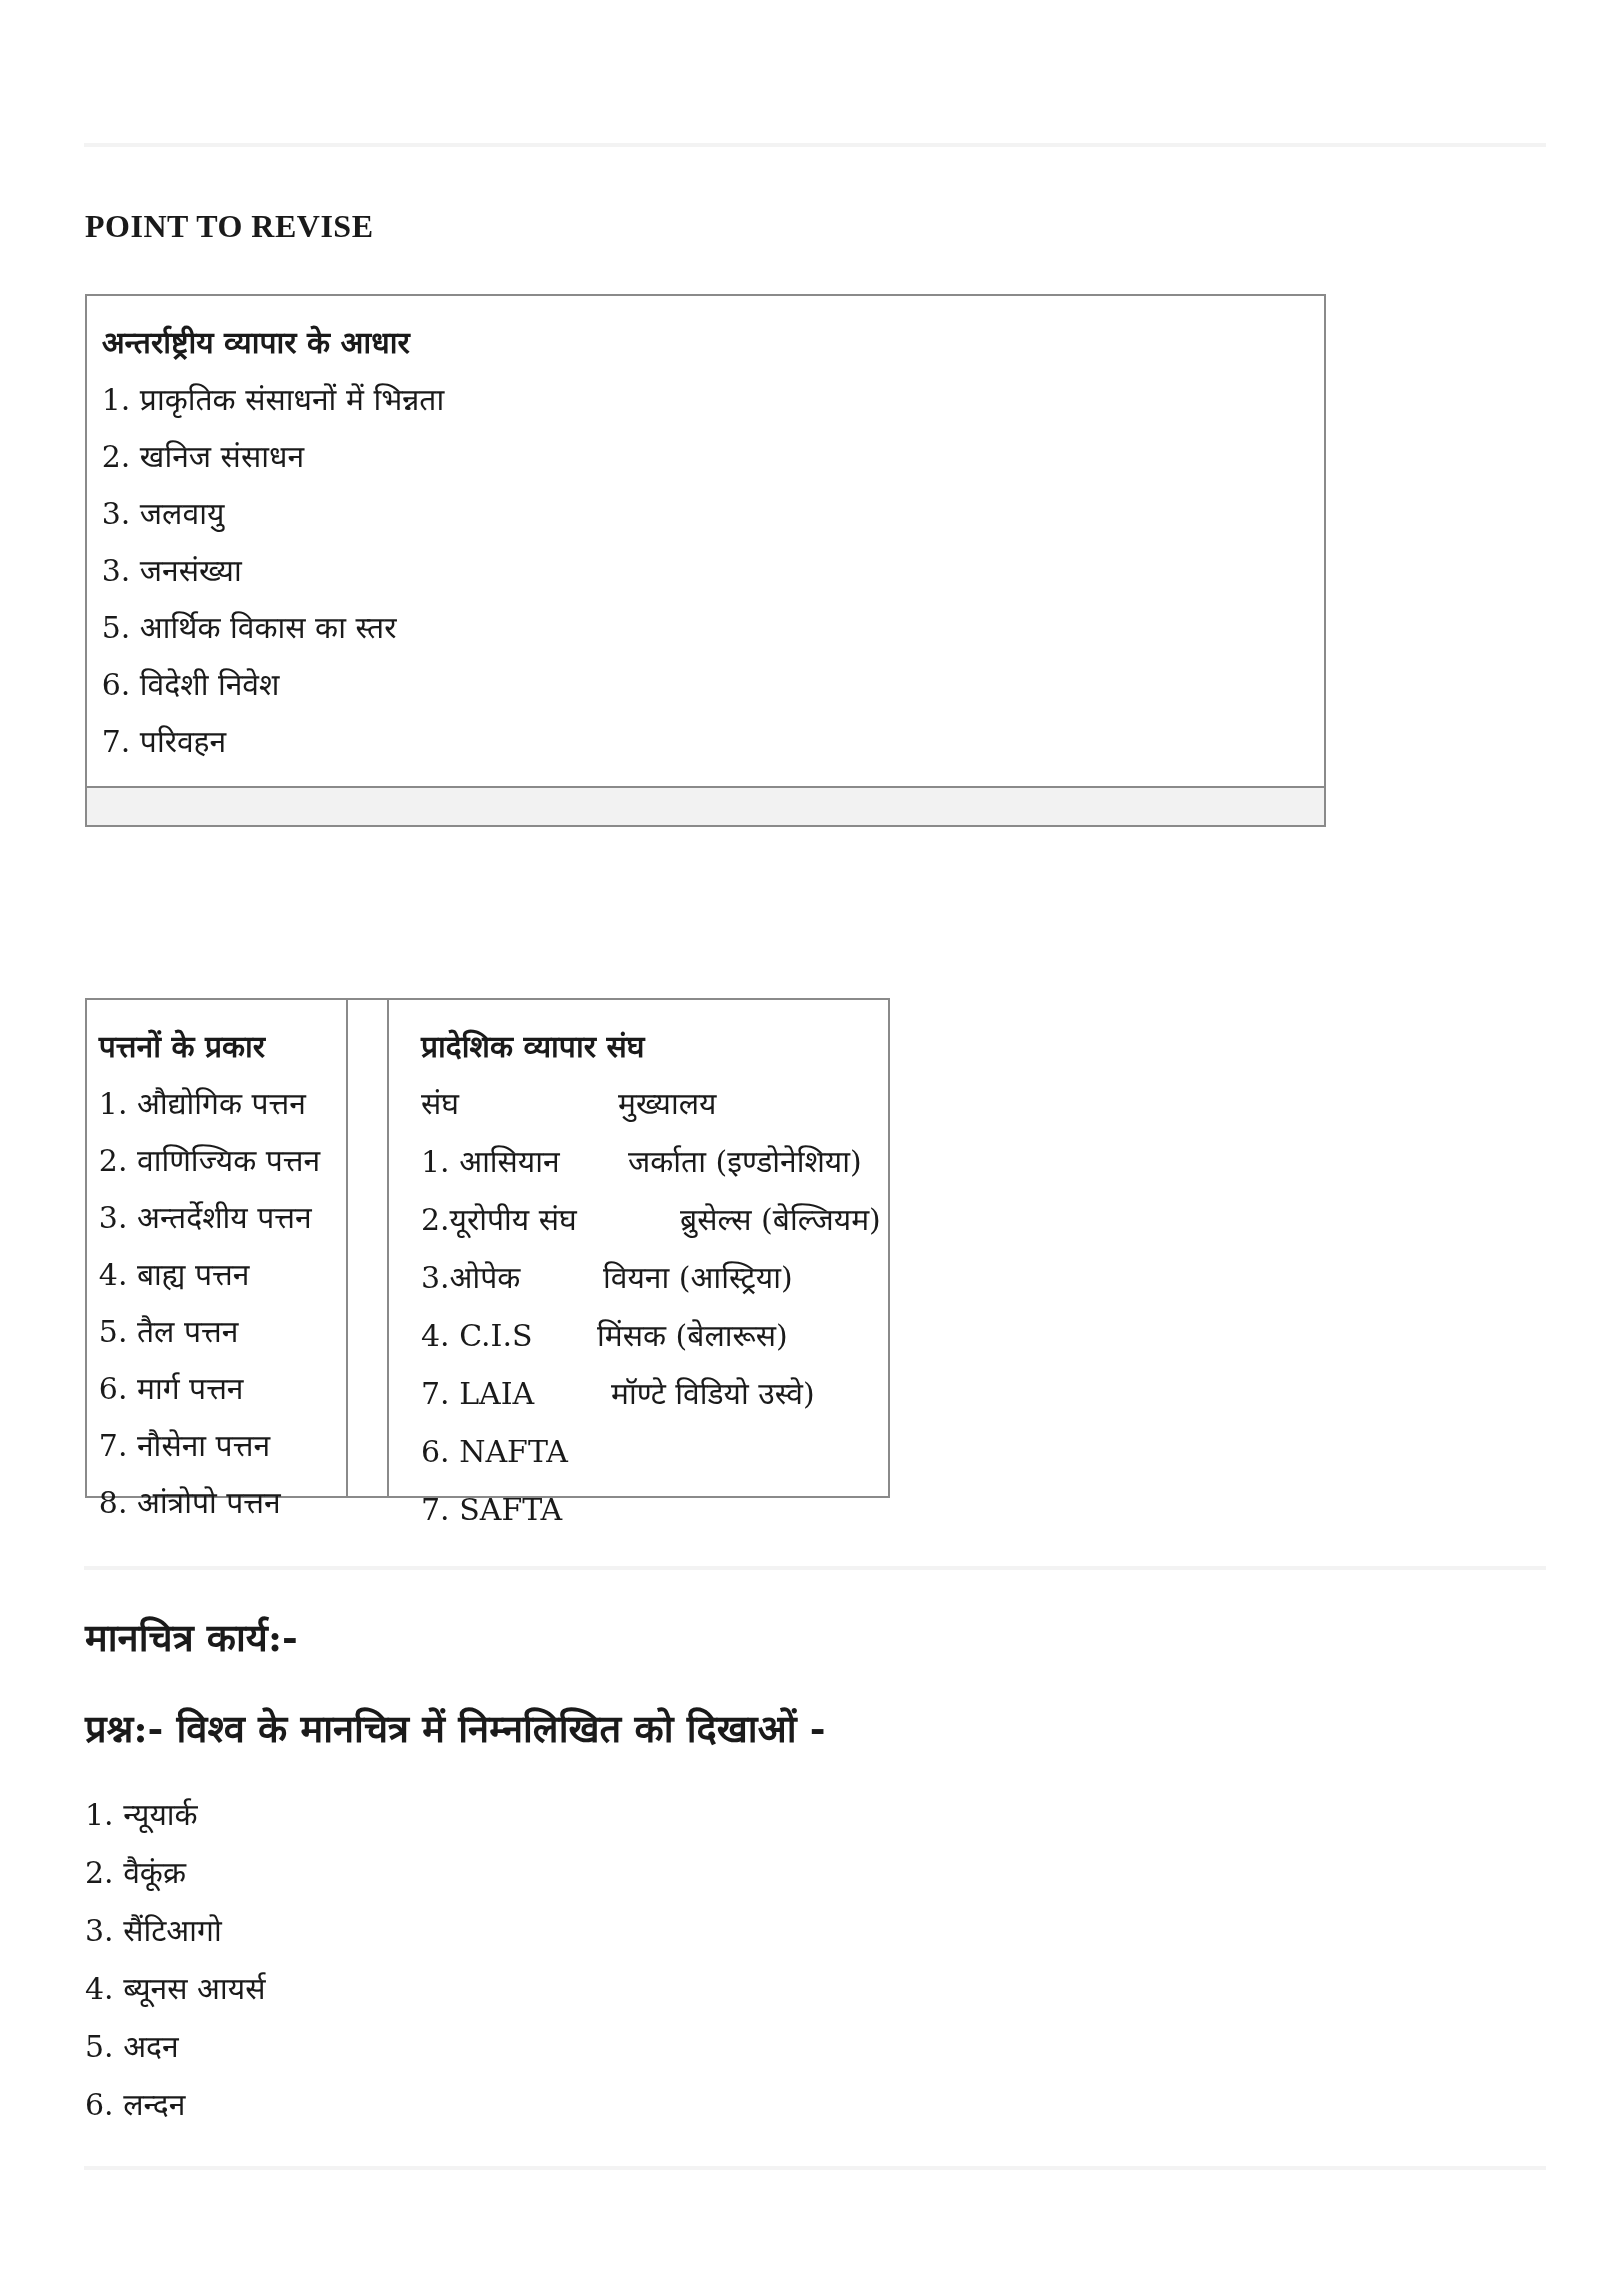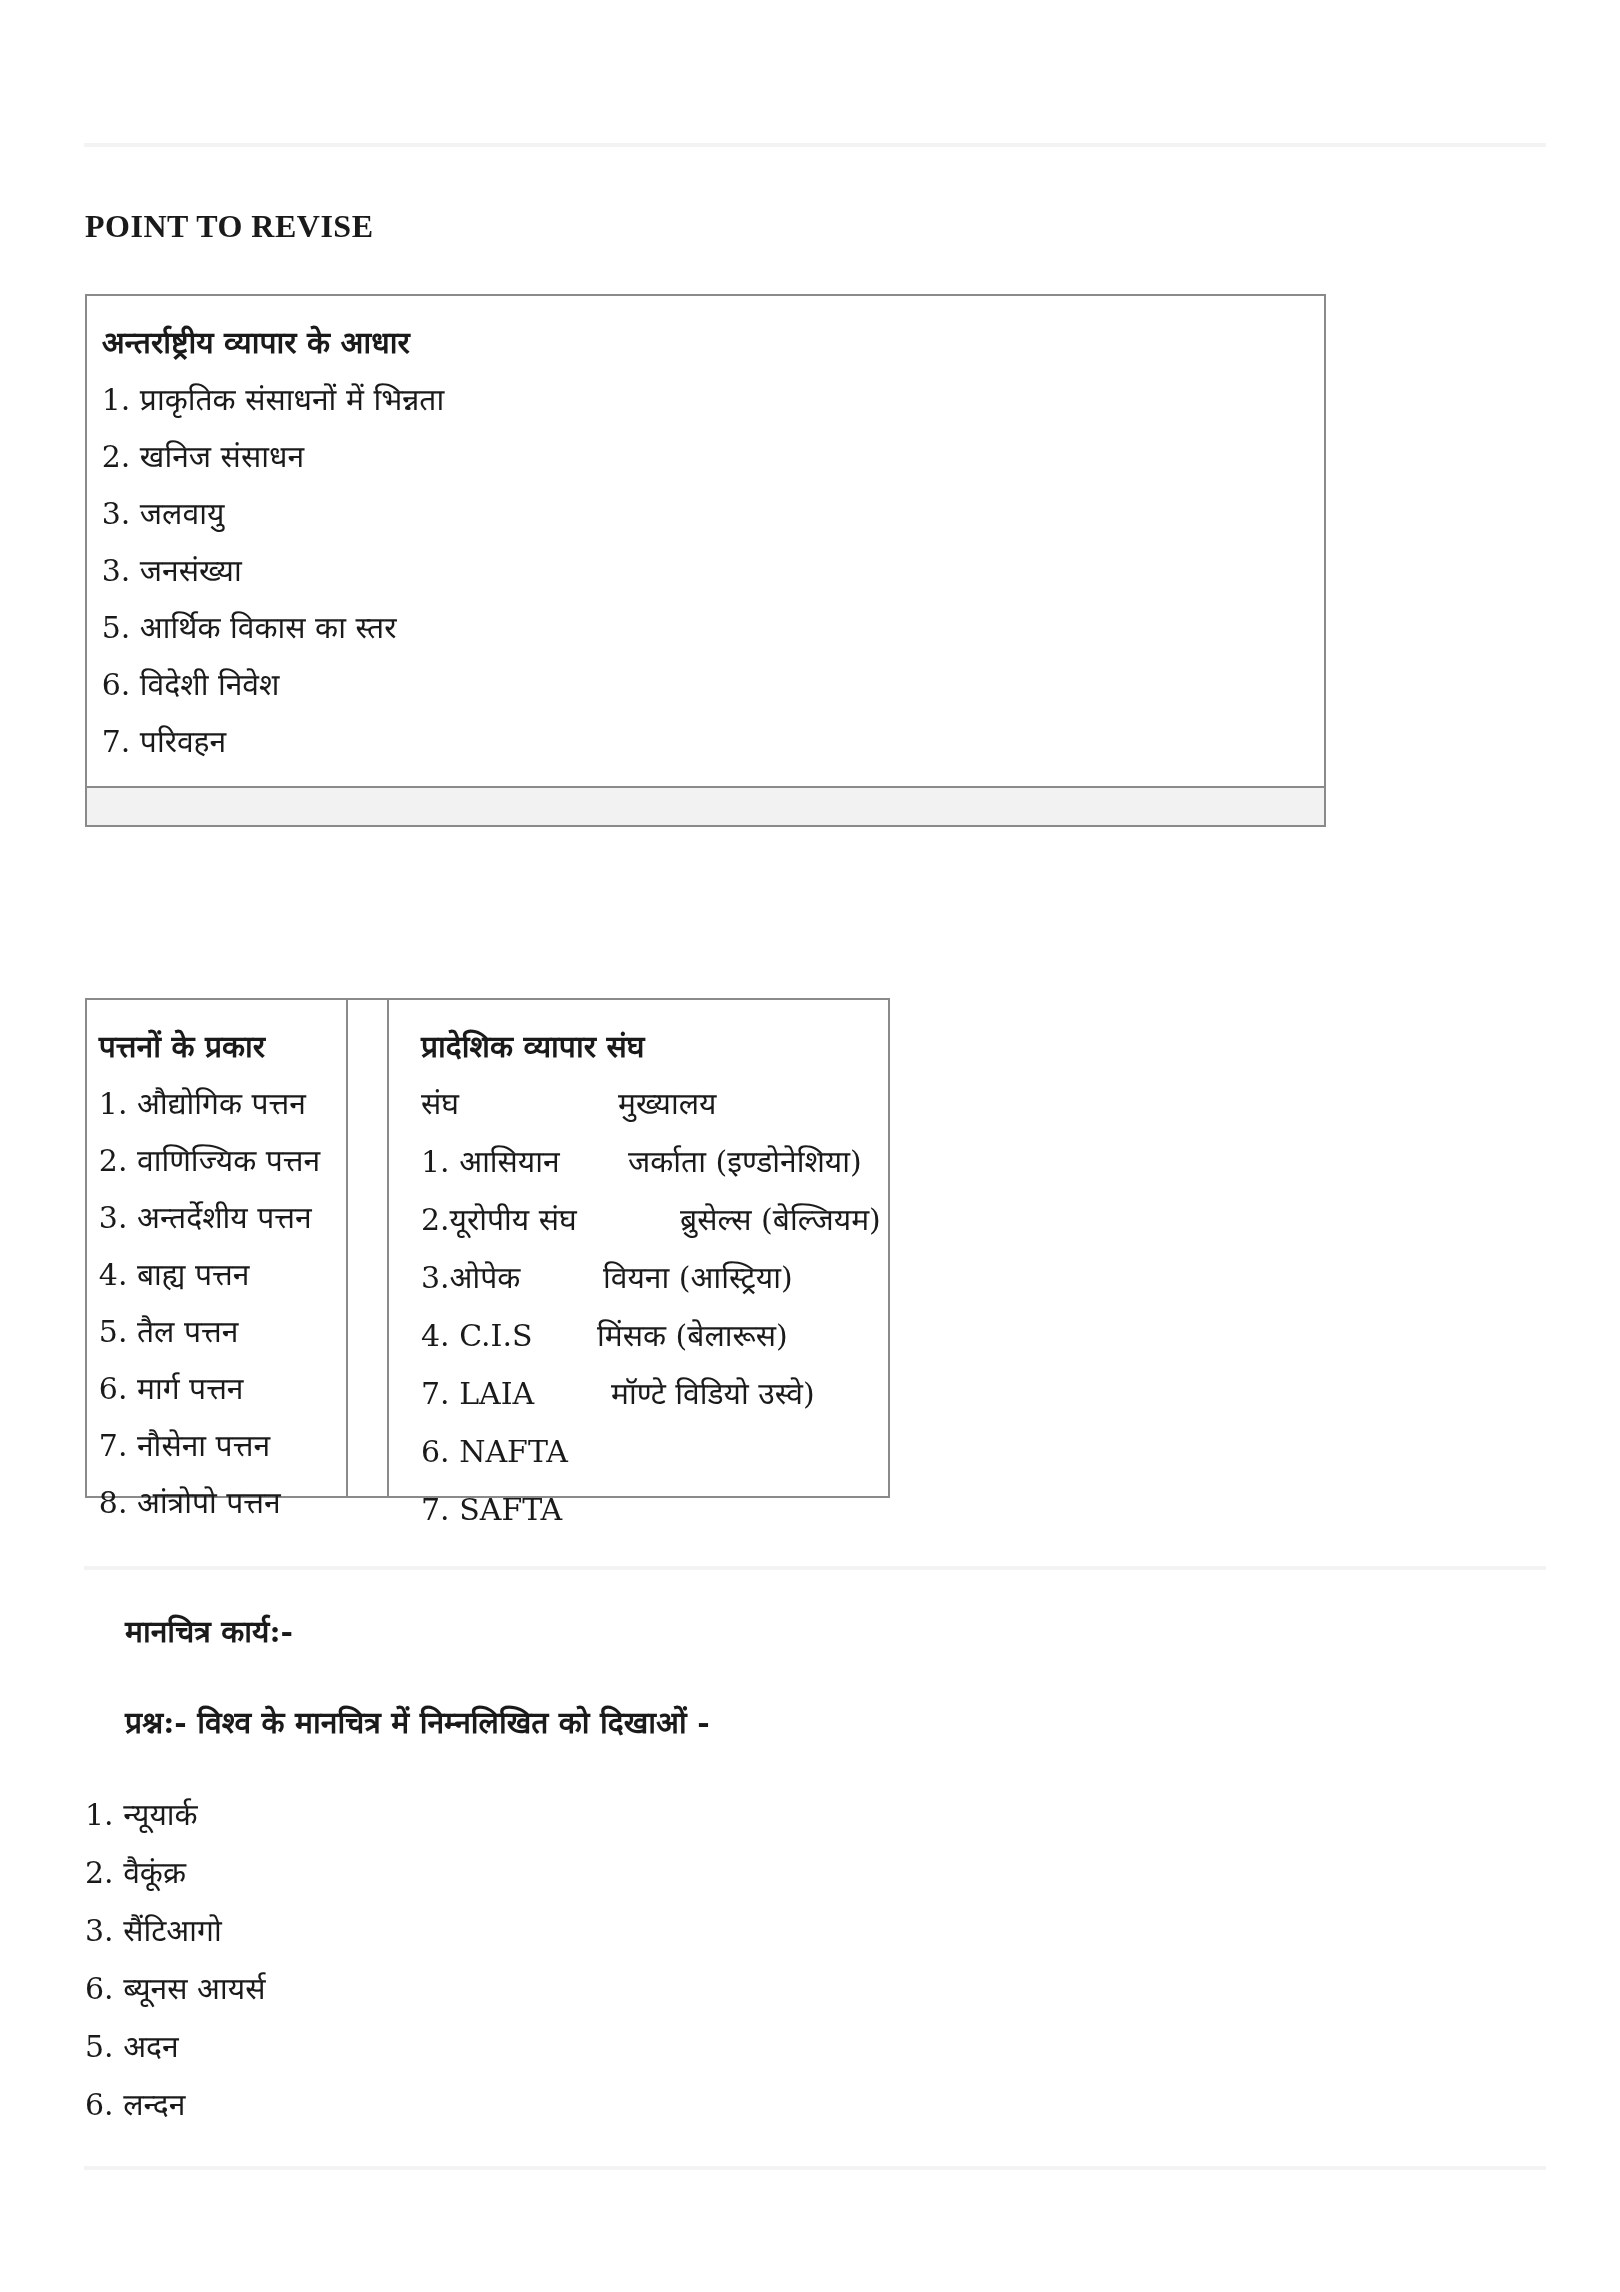--- a/index.html
+++ b/index.html
@@ -15,21 +15,21 @@
   .line { font-size:30px; line-height:57px; white-space:pre; }
   .bold { font-weight:bold; }
   .box2 { position:absolute; left:85px; top:998px; width:805px; height:500px;
           border:2.9px solid #8a8a8a; box-sizing:border-box; display:flex; }
   .box2 .col { box-sizing:border-box; padding:17.6px 0 0 11.8px; height:100%; }
   .box2 .c1 { width:261px; border-right:2.9px solid #8a8a8a; }
   .box2 .c2 { width:41px; border-right:2.9px solid #8a8a8a; padding:0; }
   .box2 .c3 { flex:1; padding-left:32px; }
   .row2 { display:flex; font-size:30px; line-height:58px; white-space:pre;gap:9px; }
   .row2 .a { display:inline-block; }
-  .sec { position:absolute; left:85px; font-size:30px; white-space:pre;margin-left:40px; }
+  .sec { position:absolute; left:85px; font-size:38px; white-space:pre; }
   .list { position:absolute; left:85px; top:1786px; }
   .list .line { line-height:58px; }
 </style>
 </head>
 <body>
 
 <div class="hr" style="top:143px;"></div>
 
 <div class="h-title">POINT TO REVISE</div>
 
@@ -99,19 +99,19 @@
 
 <div class="hr" style="top:1566px;"></div>
 
 <div class="sec bold" style="top:1610px;">मानचित्र कार्य:-</div>
 <div class="sec bold" style="top:1701px;">प्रश्न:- विश्व के मानचित्र में निम्नलिखित को दिखाओं -</div>
 
 <div class="list">
   <div class="line">1. न्यूयार्क</div>
   <div class="line">2. वैकूंक्र</div>
   <div class="line">3. सैंटिआगो</div>
-  <div class="line">6. ब्यूनस आयर्स</div>
+  <div class="line">4. ब्यूनस आयर्स</div>
   <div class="line">5. अदन</div>
   <div class="line">6. लन्दन</div>
 </div>
 
 <div class="hr" style="top:2166px;"></div>
 
 
 </body></html>

